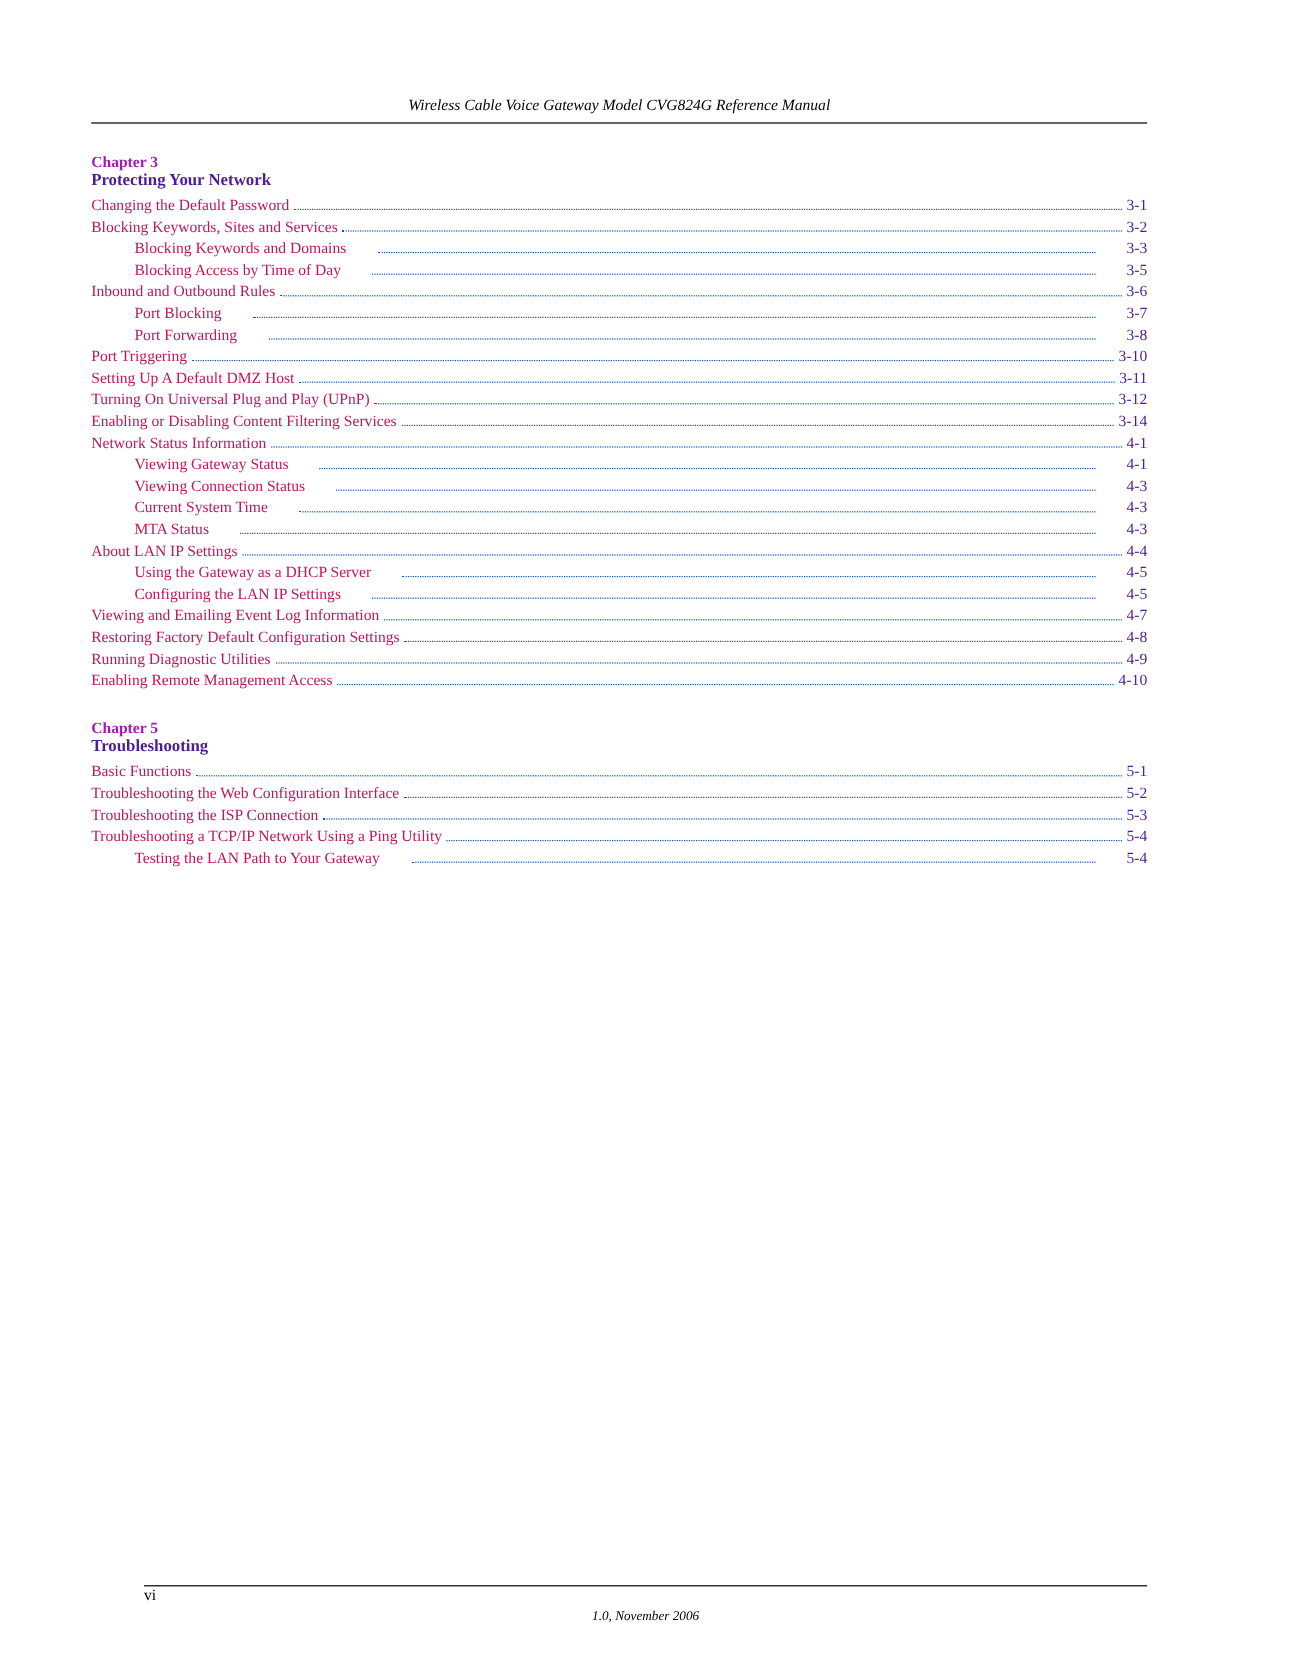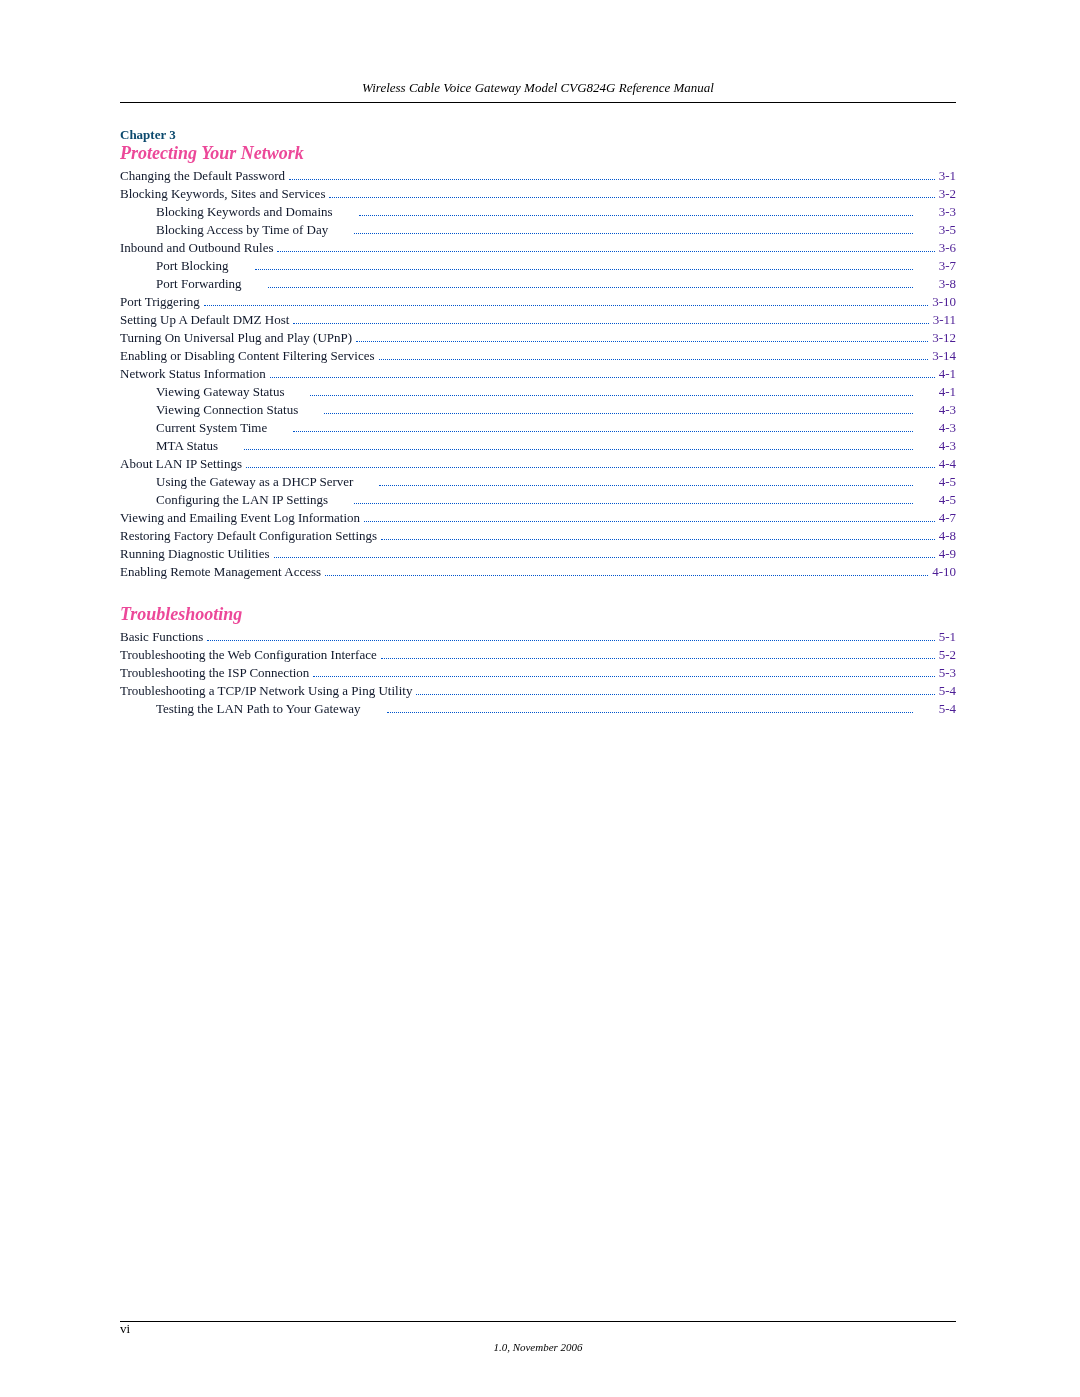--- a/index.html
+++ b/index.html
@@ -8,21 +8,21 @@
       font-family: Times New Roman, serif;
       font-size: 13px;
       color: #000;
       width: 1080px;
       min-height: 1397px;
       position: relative;
     }
     .page {
       width: 1076px;
       min-height: 1397px;
-      padding: 80px 120px 80px 120px;
+      padding: 80px 120px 80px 76px;
       position: relative;
     }
     .header {
       display: flex;
       justify-content: center;
       margin-bottom: 6px;
       border-bottom: 1px solid #000;
       padding-bottom: 6px;
     }
     .header-text {
@@ -55,49 +55,48 @@
     }
     .content {
       margin-top: 20px;
     }
     .chapter-heading {
       margin-top: 24px;
       margin-bottom: 2px;
     }
     .chapter-label {
       font-weight: bold;
-      color: #0c4a6e;
+      color: #a21caf;
       font-size: 13px;
       display: block;
     }
     .chapter-title {
       font-weight: bold;
-      color: #ec4899;
-      font-size: 18px;
+      color: #4c1d95;
+      font-size: 14px;
       display: block;
       margin-bottom: 4px;
-      font-style: italic;
     }
     .toc-entry {
       display: flex;
       align-items: baseline;
       margin: 2px 0;
       color: #0055cc;
       font-size: 13px;
     }
     .toc-entry.level1 {
       padding-left: 0px;
     }
     .toc-entry.level2 {
       padding-left: 36px;
       gap: 22px;
     }
     .toc-label {
       white-space: nowrap;
-      color: #0f172a;
+      color: #be185d;
     }
     .toc-dots {
       flex: 1;
       border-bottom: 1px dotted #0055cc;
       margin: 0 4px;
       margin-bottom: 3px;
     }
     .toc-page {
       white-space: nowrap;
       color: #4c1d95;
@@ -227,20 +226,21 @@
         <span class="toc-label">Running Diagnostic Utilities</span>
         <span class="toc-dots"></span>
         <span class="toc-page">4-9</span>
       </div>
       <div class="toc-entry level1">
         <span class="toc-label">Enabling Remote Management Access</span>
         <span class="toc-dots"></span>
         <span class="toc-page">4-10</span>
       </div>
       <div class="chapter-heading">
+        <span class="chapter-label">Chapter 5</span>
         <span class="chapter-title">Troubleshooting</span>
       </div>
       <div class="toc-entry level1">
         <span class="toc-label">Basic Functions</span>
         <span class="toc-dots"></span>
         <span class="toc-page">5-1</span>
       </div>
       <div class="toc-entry level1">
         <span class="toc-label">Troubleshooting the Web Configuration Interface</span>
         <span class="toc-dots"></span>

